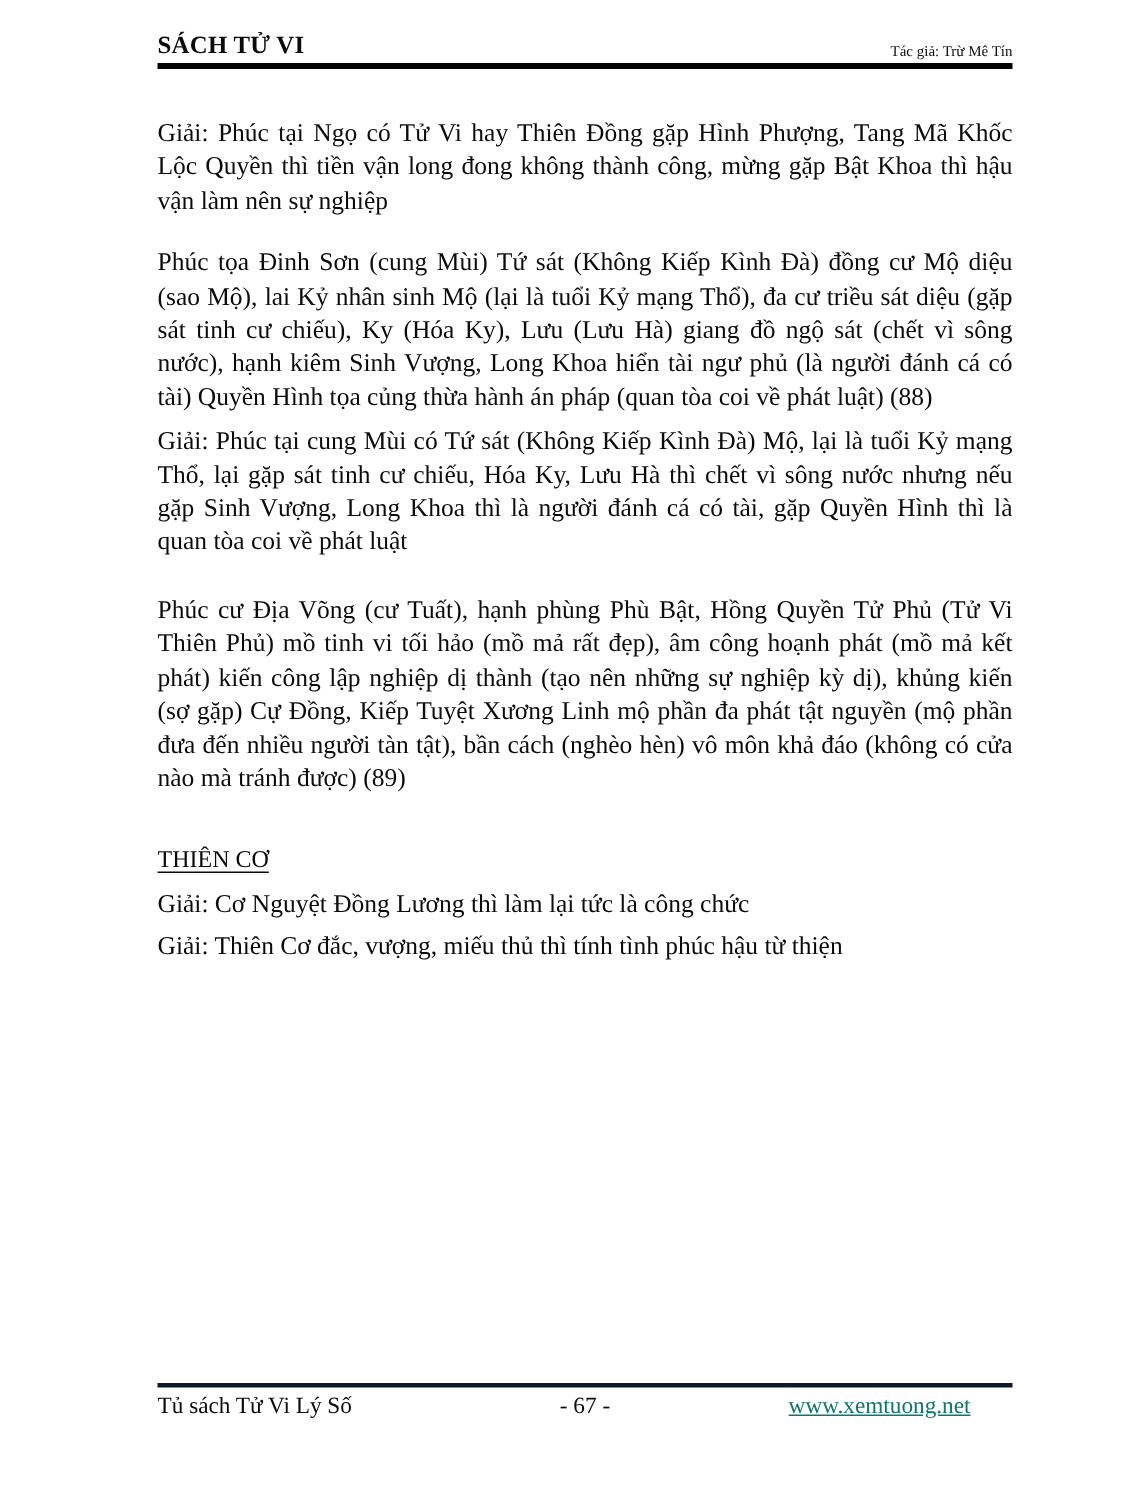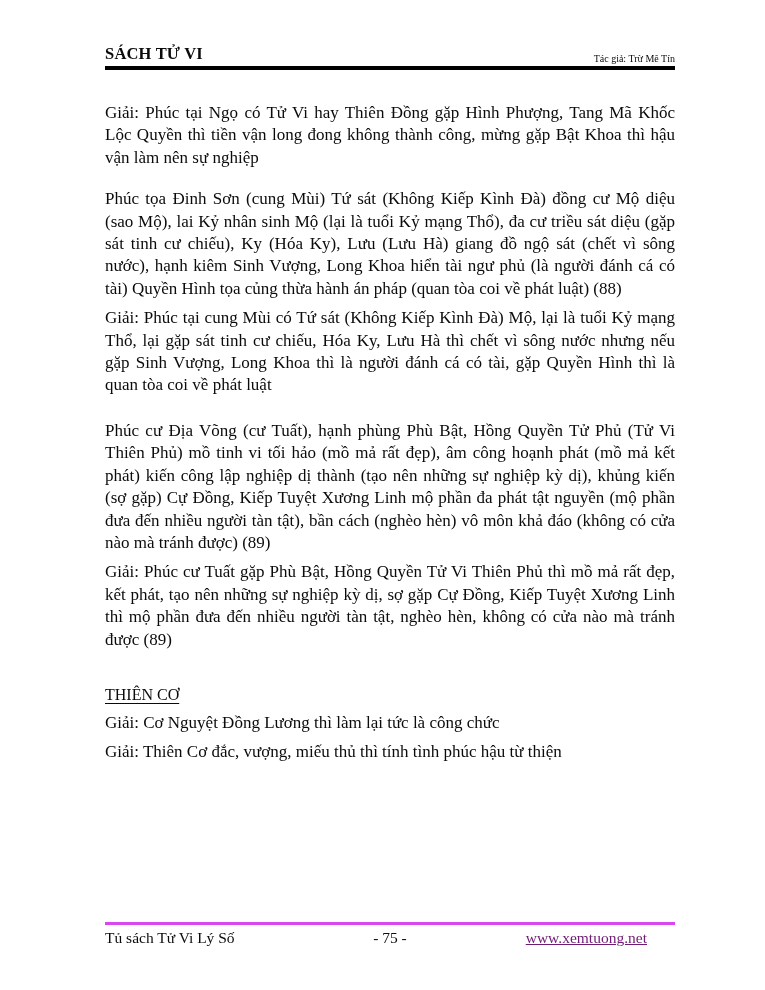--- a/index.html
+++ b/index.html
@@ -17,21 +17,21 @@
   }
   .page {
     position: absolute;
     left: 105px;
     top: 0;
     width: 570px;
     height: 990px;
   }
   
   .header {
-    padding-top: 44px;
+    padding-top: 20px;
     border-bottom: 4px solid #000000;
     padding-bottom: 2px;
     display: flex;
     justify-content: space-between;
     align-items: flex-end;
   }
   .header .title {
     font-weight: bold;
     font-size: 16.5px;
     letter-spacing: 0.2px;
@@ -63,66 +63,65 @@
     text-decoration: underline;
     text-underline-offset: 3px;
     font-size: 16px;
   }
   
   .footer {
     position: absolute;
     left: 105px;
     top: 922px;
     width: 570px;
-    border-top: 3px solid #d946ef;
+    border-top: 3px solid #0f172a;
     padding-top: 4px;
     font-size: 15.5px;
   }
   .footer-row {
     position: relative;
     display: flex;
     justify-content: space-between;
     align-items: baseline;
   }
   .footer-center {
     position: absolute;
     left: 0;
     right: 0;
     text-align: center;
   }
   .footer-link {
-    color: #701a75;
+    color: #0f766e;
     text-decoration: underline;
     cursor: pointer;
     margin-right: 28px;
   }
 </style>
 </head>
 <body>
 
 <div class="page">
 
   <div class="header">
     <span class="title">SÁCH TỬ VI</span>
     <span class="author">Tác giả: Trừ Mê Tín</span>
   </div>
 
   <div class="body-text">
     <p class="para mt-section">Giải: Phúc tại Ngọ có Tử Vi hay Thiên Đồng gặp Hình Phượng, Tang Mã Khốc Lộc Quyền thì tiền vận long đong không thành công, mừng gặp Bật Khoa thì hậu vận  làm nên sự nghiệp</p>
     <p class="para mt-block">Phúc tọa Đinh Sơn (cung Mùi) Tứ sát (Không Kiếp Kình Đà) đồng cư Mộ diệu (sao Mộ), lai Kỷ nhân sinh Mộ (lại là tuổi Kỷ mạng Thổ), đa cư triều sát diệu (gặp sát tinh cư chiếu), Ky (Hóa Ky), Lưu (Lưu Hà) giang đồ ngộ sát (chết vì sông nước), hạnh kiêm Sinh Vượng, Long Khoa hiển tài ngư phủ (là người đánh cá có tài) Quyền Hình tọa củng thừa hành án pháp (quan tòa coi về phát luật) (88)</p>
     <p class="para mt-follow">Giải: Phúc tại cung Mùi có Tứ sát (Không Kiếp Kình Đà) Mộ, lại là tuổi Kỷ mạng Thổ, lại gặp sát tinh cư chiếu, Hóa Ky, Lưu Hà thì chết vì sông nước nhưng nếu gặp Sinh Vượng, Long Khoa thì là người đánh cá có tài, gặp Quyền Hình thì là quan tòa coi về phát luật</p>
     <p class="para mt-group">Phúc cư Địa Võng (cư Tuất), hạnh phùng Phù Bật, Hồng Quyền Tử Phủ (Tử Vi Thiên Phủ) mồ tinh vi tối hảo (mồ mả rất đẹp), âm công hoạnh phát (mồ mả kết phát) kiến công lập nghiệp dị thành (tạo nên những sự nghiệp kỳ dị), khủng kiến (sợ gặp) Cự Đồng, Kiếp Tuyệt Xương Linh mộ phần đa phát tật nguyền (mộ phần đưa đến nhiều người tàn tật), bần cách (nghèo hèn) vô môn khả đáo (không có cửa nào mà tránh được) (89)</p>
-    <p class="para mt-follow">Giải: Phúc cư Tuất gặp Phù Bật, Hồng Quyền Tử Vi Thiên Phủ thì mồ mả rất đẹp, kết phát, tạo nên những sự nghiệp kỳ dị, sợ gặp Cự Đồng, Kiếp Tuyệt Xương Linh thì mộ phần đưa đến nhiều người tàn tật, nghèo hèn, không có cửa nào mà tránh được (89)</p>
 
     <p class="single mt-heading section-heading">THIÊN CƠ</p>
     <p class="single mt-line">Giải: Cơ Nguyệt Đồng Lương thì làm lại tức là công chức</p>
     <p class="single mt-line">Giải: Thiên Cơ đắc, vượng, miếu thủ thì tính tình phúc hậu từ thiện</p>
   </div>
 
 </div>
 
 <div class="footer">
   <div class="footer-row">
     <span>Tủ sách Tử Vi Lý Số</span>
-    <span class="footer-center">- 75 -</span>
+    <span class="footer-center">- 67 -</span>
     <span class="footer-link">www.xemtuong.net</span>
   </div>
 </div>
 
 </body></html>

